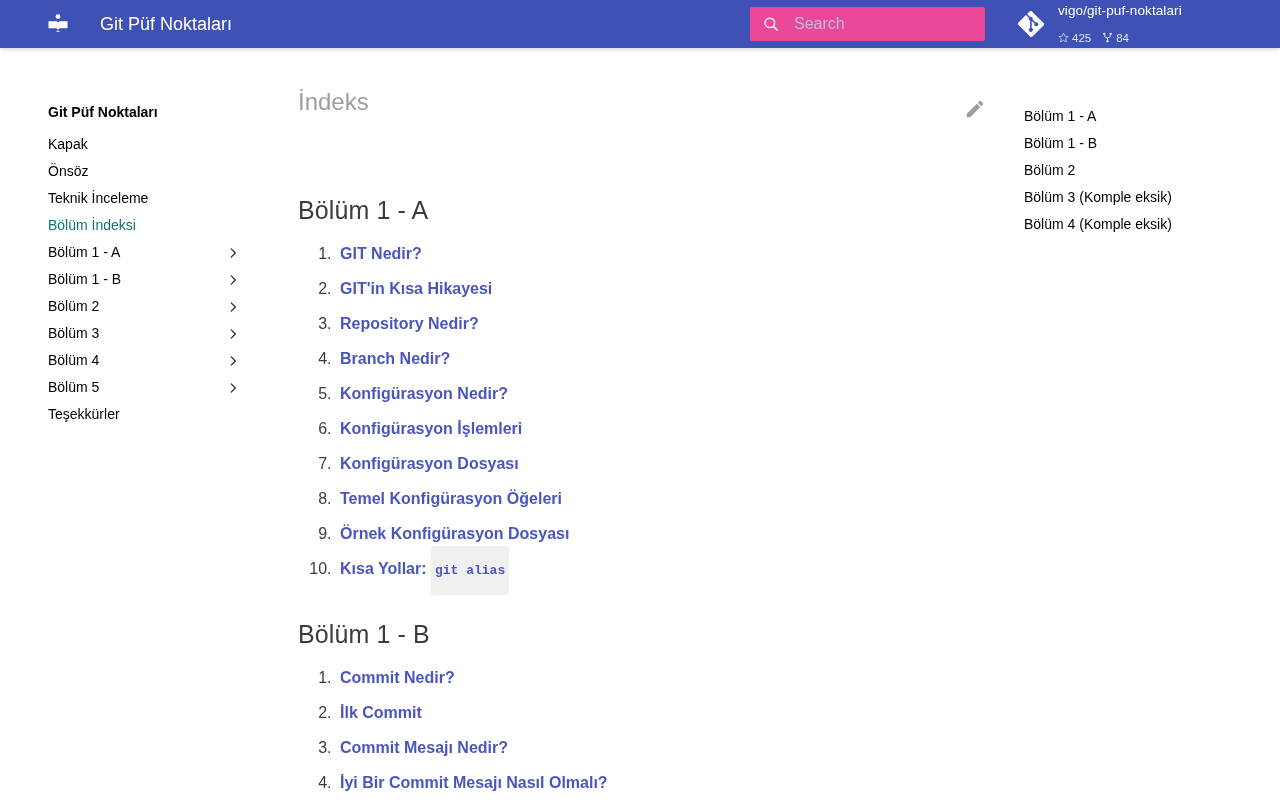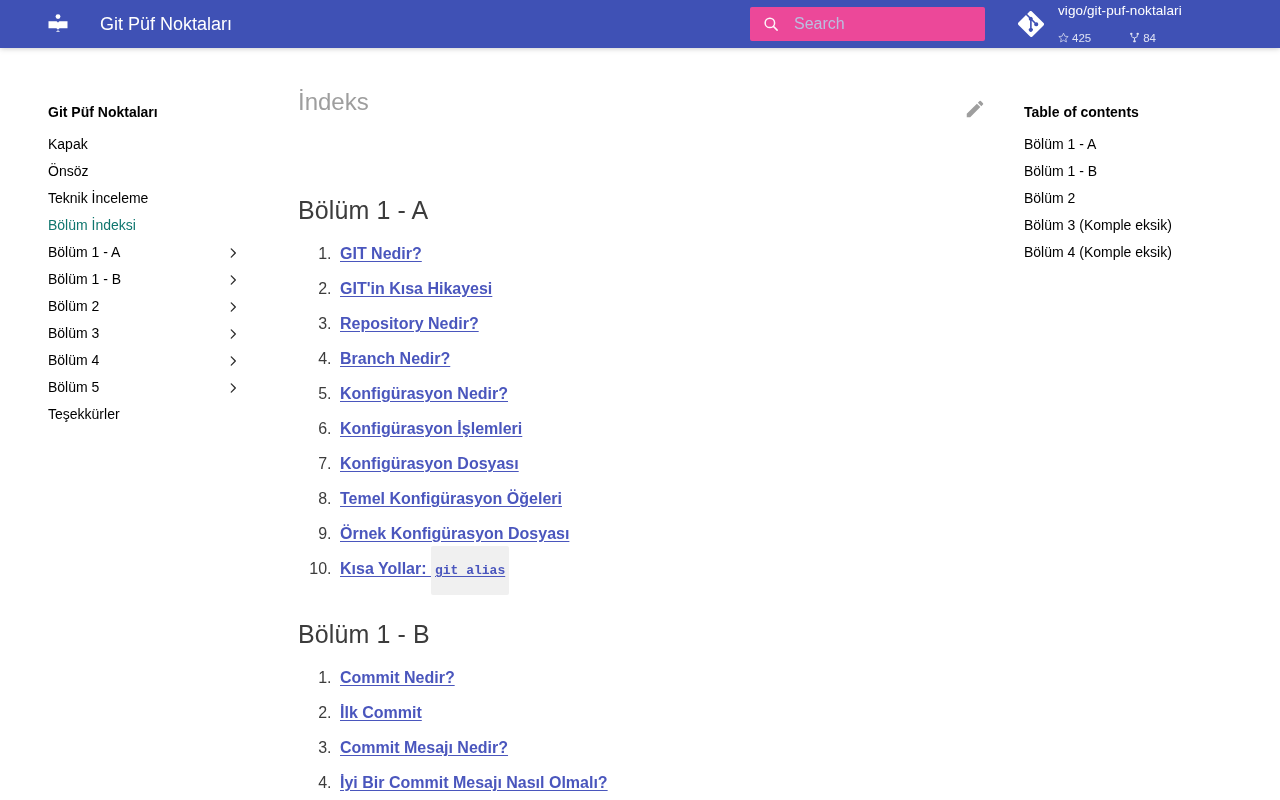--- a/index.html
+++ b/index.html
@@ -108,21 +108,20 @@
     color: #ffffff;
     white-space: nowrap;
     letter-spacing: 0.1px;
   }
   .repo-facts {
     display: flex;
     align-items: center;
     margin-top: 13px;
     font-size: 11.5px;
     color: #dfe2f3;
-    gap: 27px;
   }
   .repo-fact { display: flex; align-items: center; margin-right: 11px; }
   .repo-fact svg { width: 11px; height: 11px; margin-right: 3px; }
   .star-ico { fill: none; stroke: #dfe2f3; stroke-width: 1.6; }
   .fork-ico { fill: #dfe2f3; }
 
   
   .md-container {
     position: absolute;
     top: 48px; left: 0;
@@ -216,21 +215,20 @@
   ol.link-list li {
     font-size: 16px;
     color: #3c3c3c;
     line-height: 1.5;
     margin-bottom: 11px;
     padding-left: 4px;
   }
   ol.link-list li a {
     color: #4a56bd;
     font-weight: 700;
-    text-decoration: underline;
     text-underline-offset: 2px;
   }
   code.inline-code {
     background: #f0f0f0;
     border-radius: 2px;
     padding: 17px 4px;
     font-family: "Liberation Mono", "DejaVu Sans Mono", monospace;
     font-size: 13px;
     font-weight: 700;
     color: #4a56bd;
@@ -410,21 +408,20 @@
           <li><a>Commit Mesajı Nedir?</a></li>
           <li><a>İyi Bir Commit Mesajı Nasıl Olmalı?</a></li>
           <li><a>Basit Kullanım Örneği</a></li>
         </ol>
       </section>
 
     </div>
   </main>
 
   <nav class="md-sidebar--secondary">
-    <div class="toc-title">Table of contents</div>
     <ul class="toc-list">
       <li class="toc-item">Bölüm 1 - A</li>
       <li class="toc-item">Bölüm 1 - B</li>
       <li class="toc-item">Bölüm 2</li>
       <li class="toc-item">Bölüm 3 (Komple eksik)</li>
       <li class="toc-item">Bölüm 4 (Komple eksik)</li>
     </ul>
   </nav>
 
 </div>

